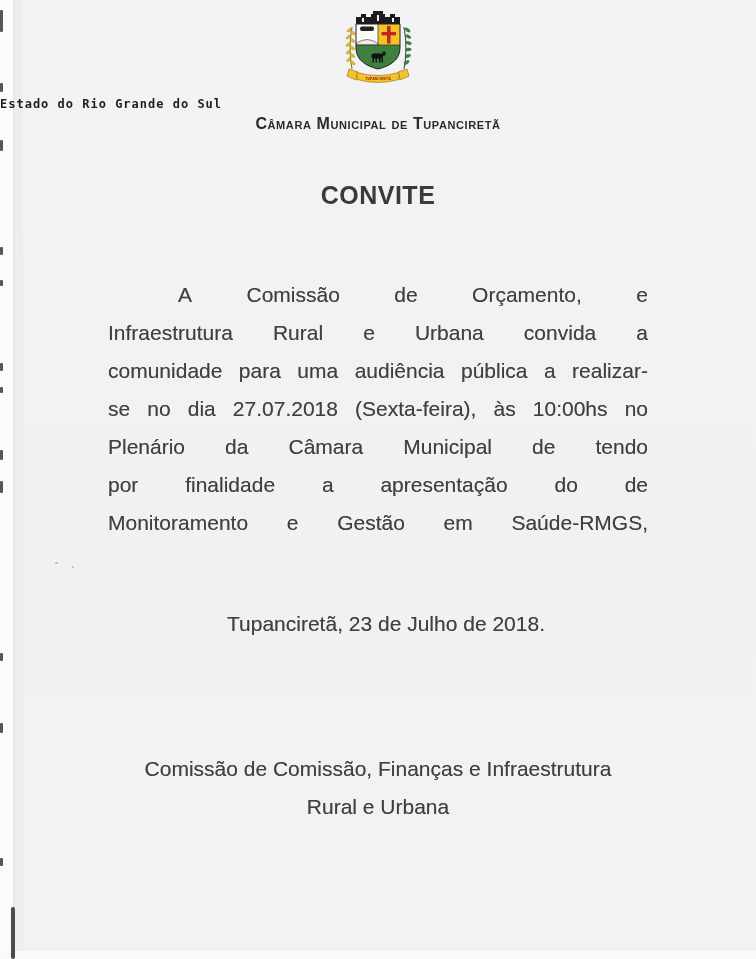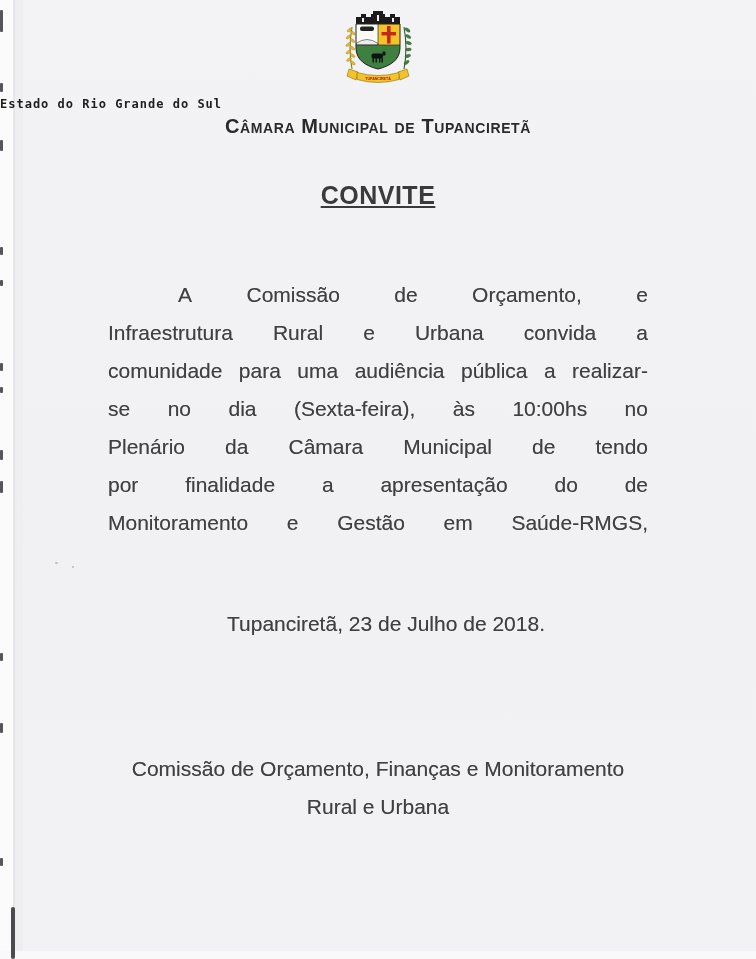--- a/index.html
+++ b/index.html
@@ -19,25 +19,25 @@
   .bottom-line{position:absolute;left:11px;top:907px;width:4px;height:52px;background:#4a4b4f;border-radius:2px;}
 
   .crest{position:absolute;top:10px;left:50%;transform:translateX(-50%);}
   .org-state{
     position:absolute;top:97px;left:0;width:100%;text-align:left;
     font-family:"DejaVu Sans Mono","Liberation Mono",monospace;
     font-size:12px;font-weight:bold;letter-spacing:1px;color:#1e1e1e;
   }
   .org-chamber{
     position:absolute;top:115px;left:0;width:100%;text-align:center;
-    font-variant:small-caps;font-weight:bold;font-size:20px;letter-spacing:.6px;color:#2a2a2a;
+    font-variant:small-caps;font-weight:bold;font-size:16px;letter-spacing:.6px;color:#2a2a2a;
   }
   .doc-title{
     position:absolute;top:181px;left:0;width:100%;margin:0;text-align:center;
-    font-size:25px;font-weight:bold;letter-spacing:.5px;color:#3a3a3a;text-decoration:underline;
+    font-size:25px;font-weight:bold;letter-spacing:.5px;color:#3a3a3a;
   }
   .para{
     position:absolute;top:276px;left:108px;width:540px;
     font-size:21px;line-height:38px;color:#404040;
     text-shadow:0 0 .4px rgba(64,64,64,.5);
   }
   .para .line{height:38px;white-space:nowrap;}
   .para .line.justify{display:flex;justify-content:space-between;}
   .para .line.indent{padding-left:70px;}
   .dateline{
@@ -167,20 +167,21 @@
         <span>uma</span>
         <span>audiência</span>
         <span>pública</span>
         <span>a</span>
         <span>realizar-</span>
       </div>
       <div class="line justify">
         <span>se</span>
         <span>no</span>
         <span>dia</span>
+        <span>27.07.2018</span>
         <span>(Sexta-feira),</span>
         <span>às</span>
         <span>10:00hs</span>
         <span>no</span>
       </div>
       <div class="line justify">
         <span>Plenário</span>
         <span>da</span>
         <span>Câmara</span>
         <span>Municipal</span>
@@ -200,21 +201,21 @@
         <span>e</span>
         <span>Gestão</span>
         <span>em</span>
         <span>Saúde-RMGS,</span>
       </div>
     </div>
 
   <div class="dateline">Tupanciretã, 23 de Julho  de 2018.</div>
 
   <div class="signature">
-    <div>Comissão de Orçamento, Finanças e Monitoramento</div>
+    <div>Comissão de Comissão, Finanças e Infraestrutura</div>
     <div>Rural e Urbana</div>
   </div>
 
 <div class="artifact" style="left: 0px; top: 10px; width: 3px; height: 22px;"></div>
     <div class="artifact" style="left: 0px; top: 83px; width: 3px; height: 9px;"></div>
     <div class="artifact" style="left: 0px; top: 140px; width: 3px; height: 11px;"></div>
     <div class="artifact" style="left: 0px; top: 247px; width: 3px; height: 8px;"></div>
     <div class="artifact" style="left: 0px; top: 280px; width: 3px; height: 6px;"></div>
     <div class="artifact" style="left: 0px; top: 363px; width: 3px; height: 8px;"></div>
     <div class="artifact" style="left: 0px; top: 387px; width: 3px; height: 6px;"></div>

